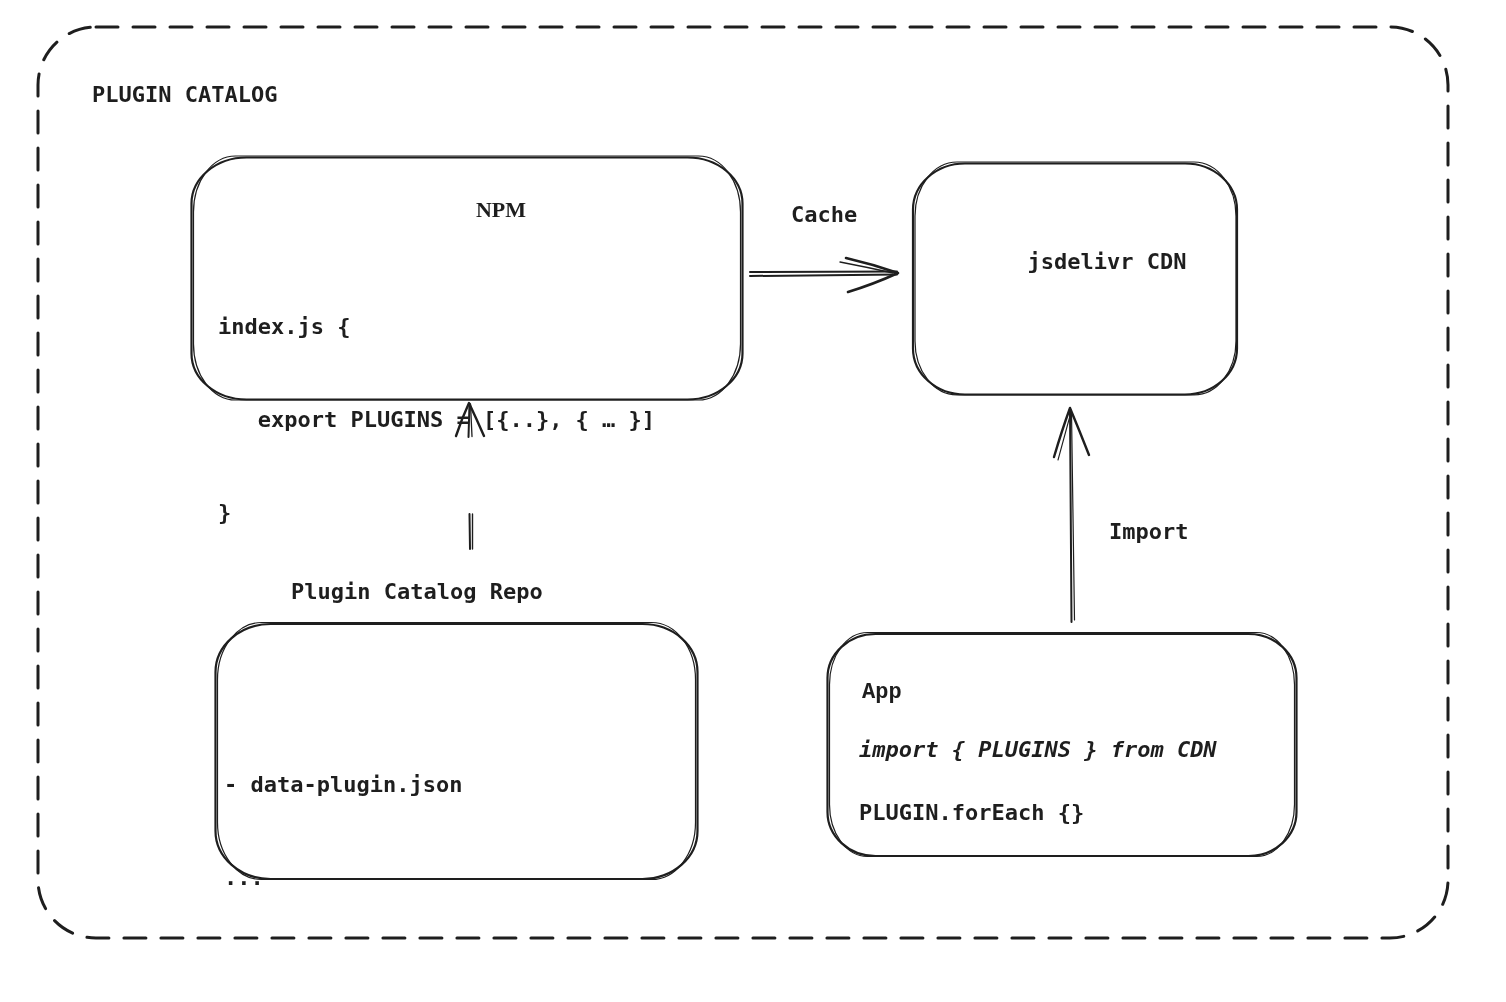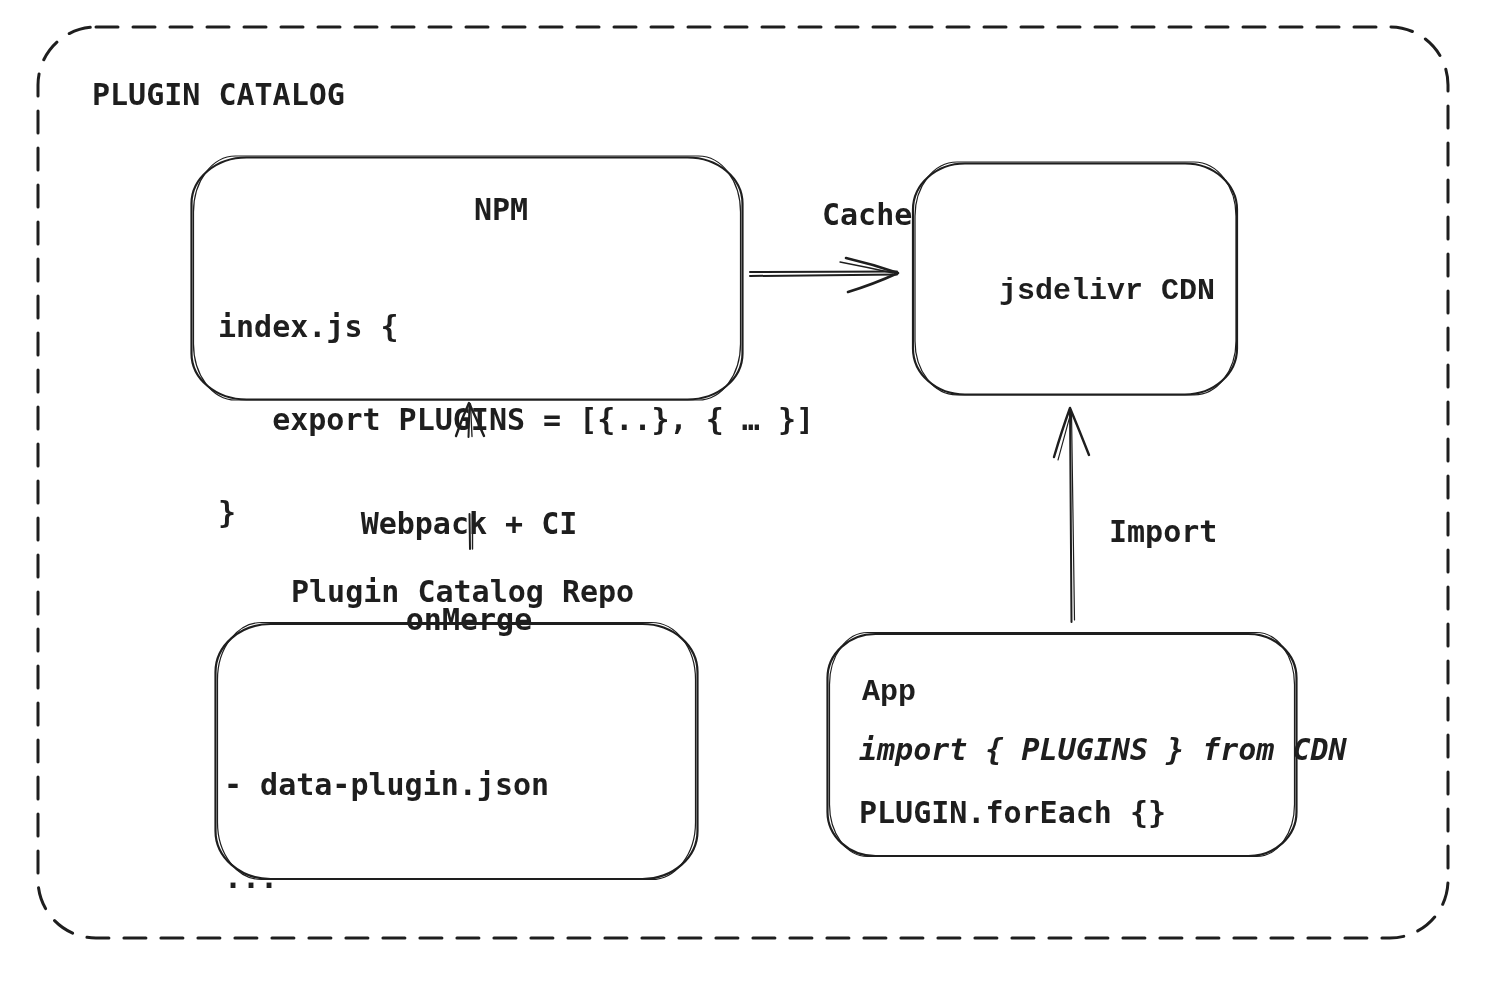--- a/index.html
+++ b/index.html
@@ -12,43 +12,43 @@
     background: var(--background);
     font-family: "DejaVu Sans Mono", "Liberation Mono", monospace;
   }
   .canvas {
     position: relative;
     width: 1506px;
     height: 1002px;
     background: var(--background);
     overflow: hidden;
     color: var(--text);
-    font-size: 30px;
+    font-size: 22px;
     font-weight: bold;
     line-height: 31px;
   }
   svg.shapes {
     position: absolute;
     left: 0; top: 0;
     width: 1506px; height: 1002px;
     color: var(--stroke);
   }
   svg.shapes * { vector-effect: non-scaling-stroke; }
   .label {
     position: absolute;
     white-space: pre;
   }
   .centered { text-align: center; }
 
   
   .t-catalog-title   { left: 92px;   top: 79px;  }
-  .t-npm-title       { left: 191px;  top: 194px; width: 620px; }
+  .t-npm-title       { left: 191px;  top: 194px; width: 620px; font-family: Liberation Serif, serif; }
   .t-npm-code        { left: 218px;  top: 249px; }
-  .t-cache-label     { left: 791px;  top: 199px; margin-left: 31px; }
-  .t-cdn-label       { left: 913px;  top: 276px; width: 388px; font-family: Liberation Mono, monospace; }
+  .t-cache-label     { left: 791px;  top: 199px; }
+  .t-cdn-label       { left: 913px;  top: 246px; width: 388px; }
   .t-build-label     { left: 344px;  top: 444px; width: 250px; line-height: 32px; }
   .t-repo-label      { left: 291px;  top: 568px; margin-top: 8px; }
   .t-repo-files      { left: 224px;  top: 707px; }
   .t-app-title       { left: 862px;  top: 677px; font-family: Liberation Mono, monospace; }
   .t-app-code1       { left: 859px;  top: 734px; font-style: italic; }
   .t-app-code2       { left: 859px;  top: 797px; }
   .t-import-label    { left: 1109px; top: 516px; }
 </style>
 </head>
 <body>
@@ -104,24 +104,20 @@
   <div class="label t-npm-code">
     <div>index.js {</div>
     <div>   export PLUGINS = [{..}, { … }]</div>
     <div>}</div>
   </div>
 
   <div class="label t-cache-label">Cache</div>
 
   <div class="label t-cdn-label centered">jsdelivr CDN</div>
 
-  <div class="label t-build-label centered">
-    <div>Webpack + CI</div>
-    <div>onMerge</div>
-  </div>
 
   <div class="label t-repo-label">Plugin Catalog Repo</div>
 
   <div class="label t-repo-files">
     <div>- data-plugin.json</div>
     <div>...</div>
   </div>
 
   <div class="label t-app-title">App</div>
 

